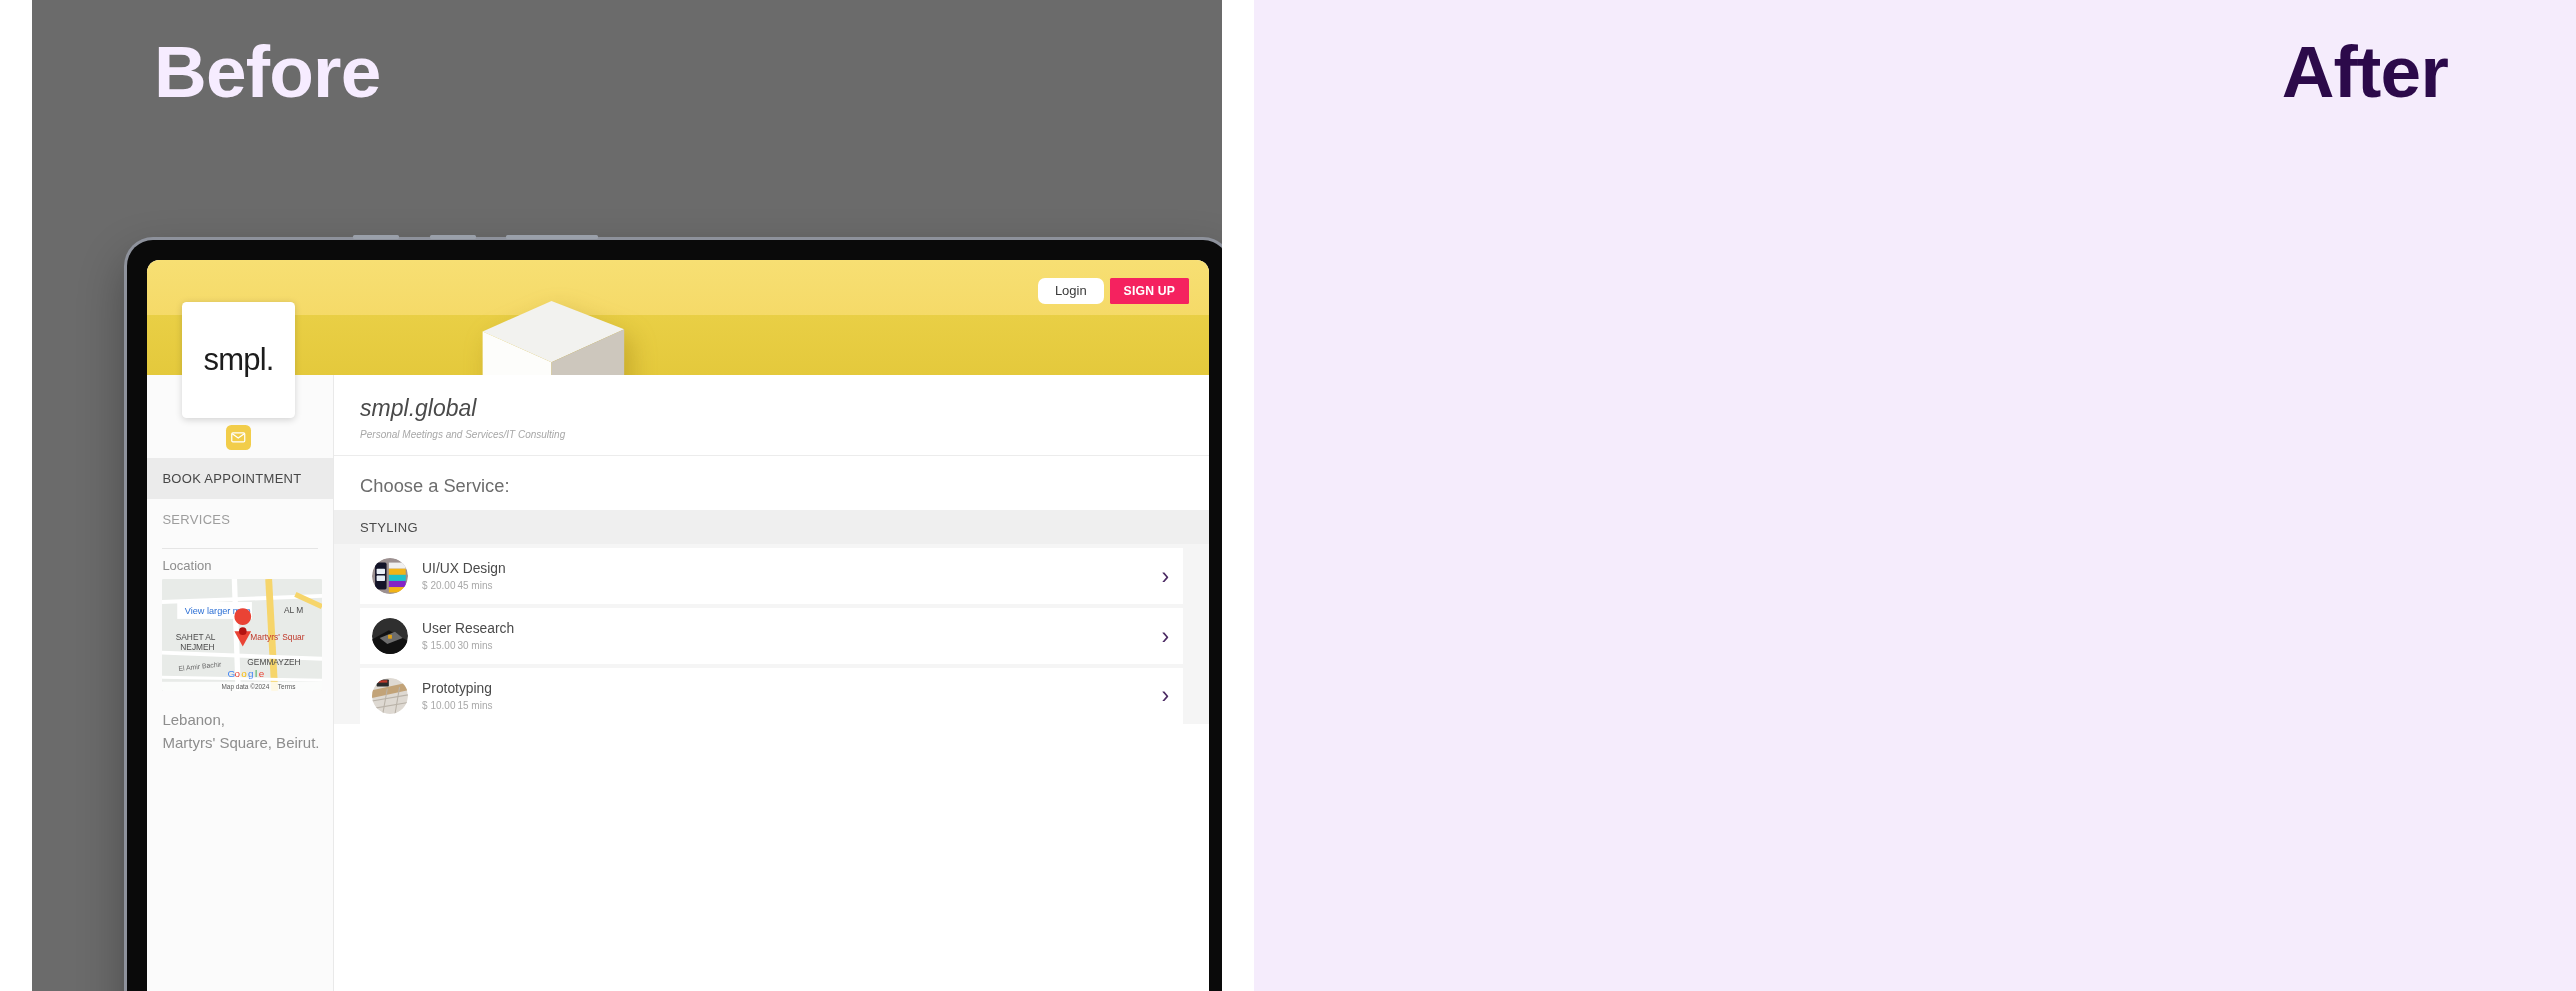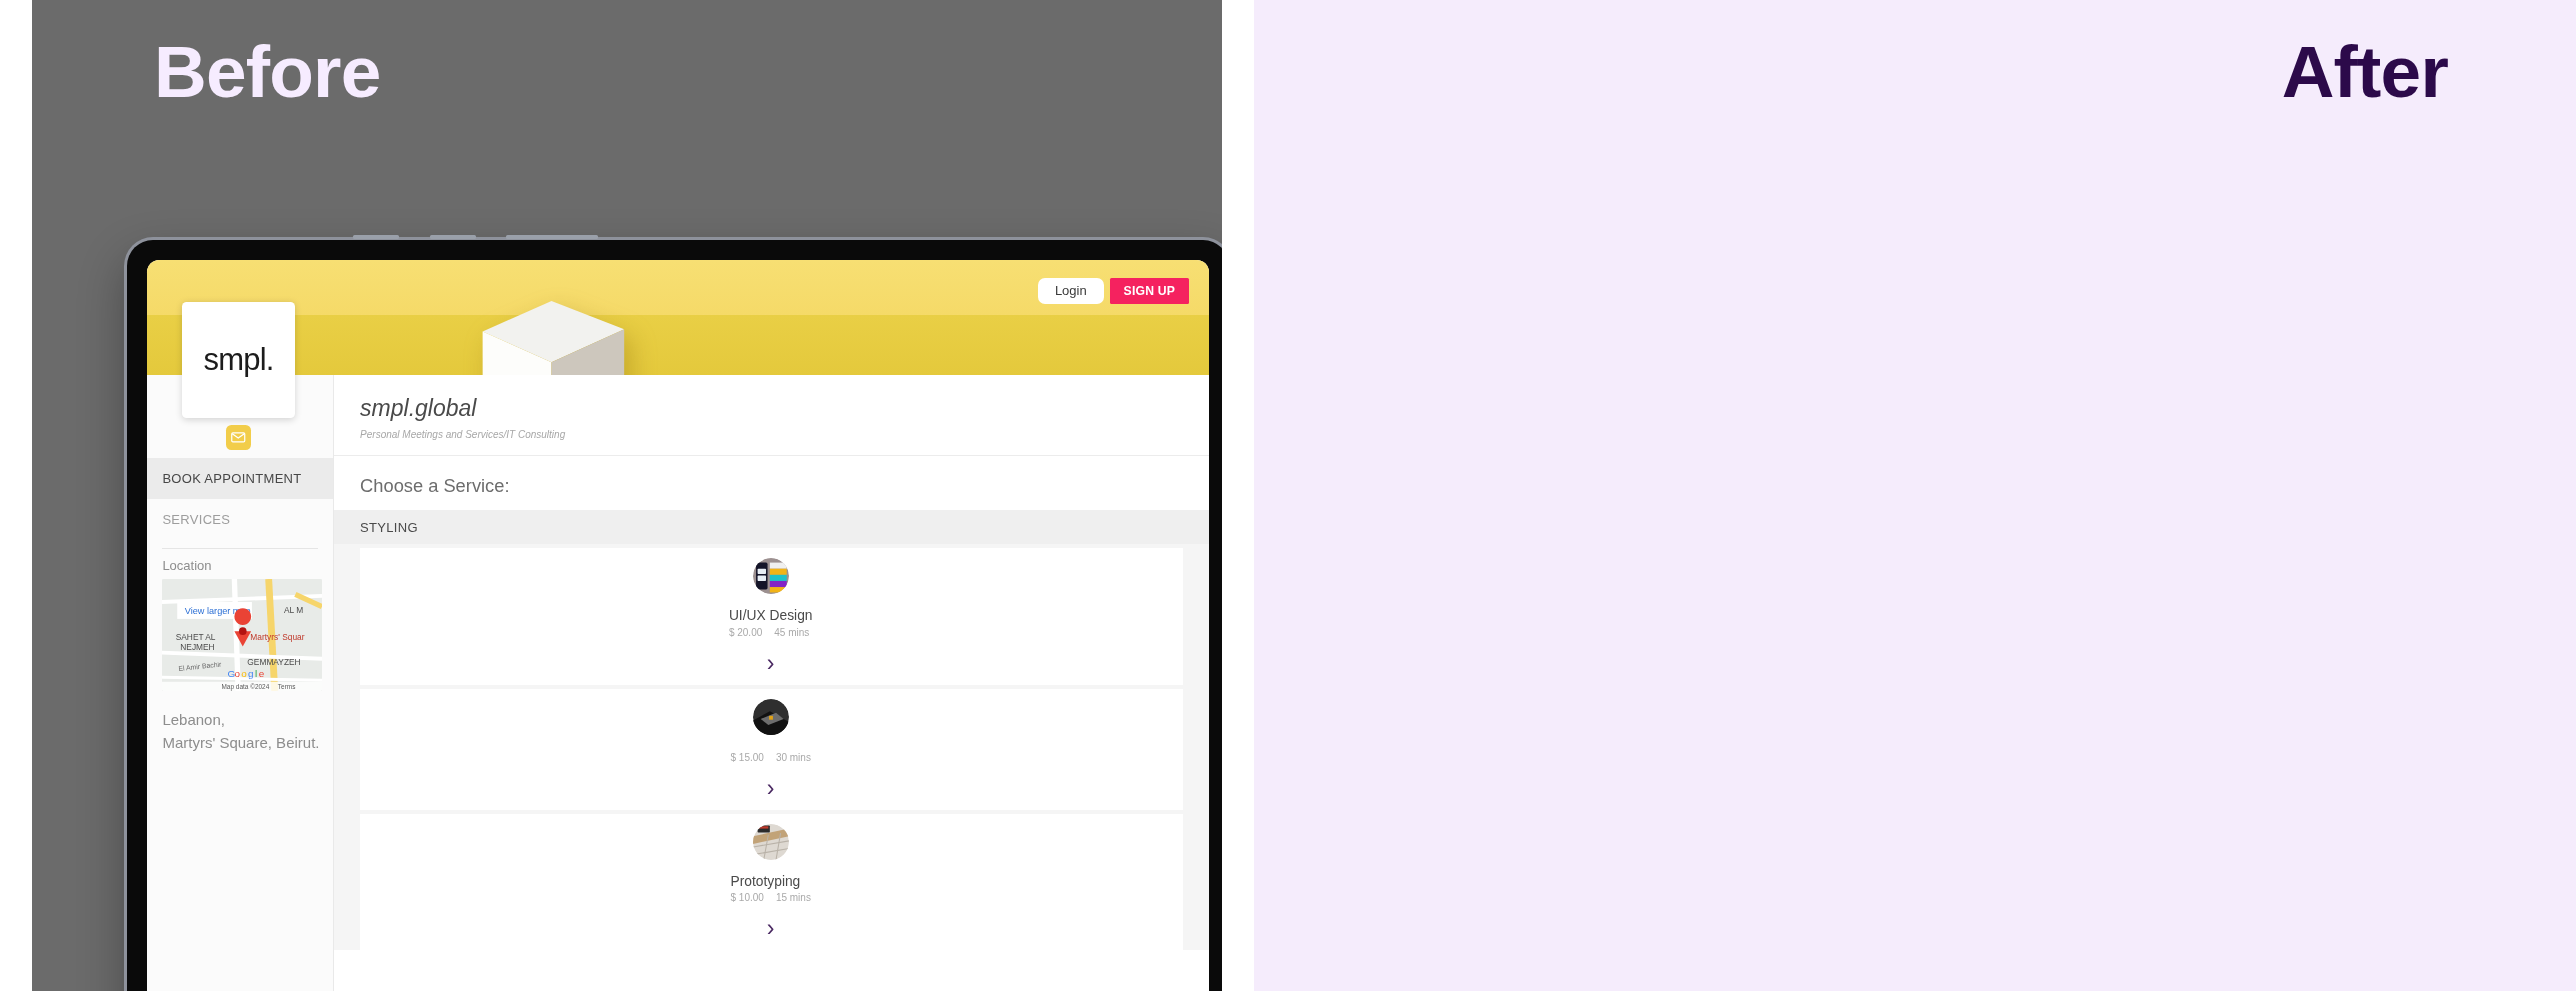--- a/index.html
+++ b/index.html
@@ -111,26 +111,26 @@
   .b-biz-name { font-size:23px; color:#4a4a4a; font-weight:400; }
   .b-biz-sub { font-size:10px; color:#a7a7a7; margin-top:6.9px; }
   .b-choose { padding:18.3px 0 13.8px 26px; font-size:18.3px; color:#6d6d6d; }
   .b-cat {
     background:#efefef; padding:9.2px 0 9.2px 26px; font-size:13px;
     color:#4a4a4a; letter-spacing:0.3px;
   }
   .b-rows { padding: 4.6px 26px 0 26px; background:#f5f5f5; }
   .b-row {
     background:#fff; display:flex; align-items:center; gap:13.8px;
-    padding:10px 13.8px 10px 12.2px; margin-bottom:3.8px;flex-direction:column;
+    padding:10px 13.8px 10px 12.2px; margin-bottom:3.8px;
   }
   .b-av { width:36px; height:36px; border-radius:50%; flex:0 0 36px; overflow:hidden; }
   .b-row-txt { flex:1; }
   .b-row-name { font-size:13.8px; color:#4a4a4a; }
-  .b-row-meta { font-size:10px; color:#a9a9a9; margin-top:3.8px; display:flex; gap:12px; }
+  .b-row-meta { font-size:10px; color:#a9a9a9; margin-top:3.8px; display:flex; gap:2px; }
   .b-chev { color:#4b2a63; font-size:23px; line-height:1; font-weight:300; }
 
   
   svg { display:block; }
 </style>
 </head>
 <body>
 
 <div class="stage">
 
@@ -256,20 +256,21 @@
                 <div class="b-row">
                   <div class="b-av">
                     <svg viewBox="0 0 47 47" width="36" height="36">
                       <circle cx="23.5" cy="23.5" r="23.5" fill="#2f2f2f"></circle>
                       <polygon points="0,28 22,16 47,30 47,47 0,47" fill="#111"></polygon>
                       <polygon points="10,26 30,18 40,26 20,34" fill="#6d6d6d"></polygon>
                       <rect x="21" y="22" width="5" height="5" fill="#e0a216"></rect>
                     </svg>
                   </div>
                   <div class="b-row-txt">
+                    <div class="b-row-name">User Research</div>
                     <div class="b-row-meta">
                       <span>$ 15.00</span>
                       <span>30 mins</span>
                     </div>
                   </div>
                   <div class="b-chev">›</div>
                 </div>
 
                 <div class="b-row">
                   <div class="b-av">

